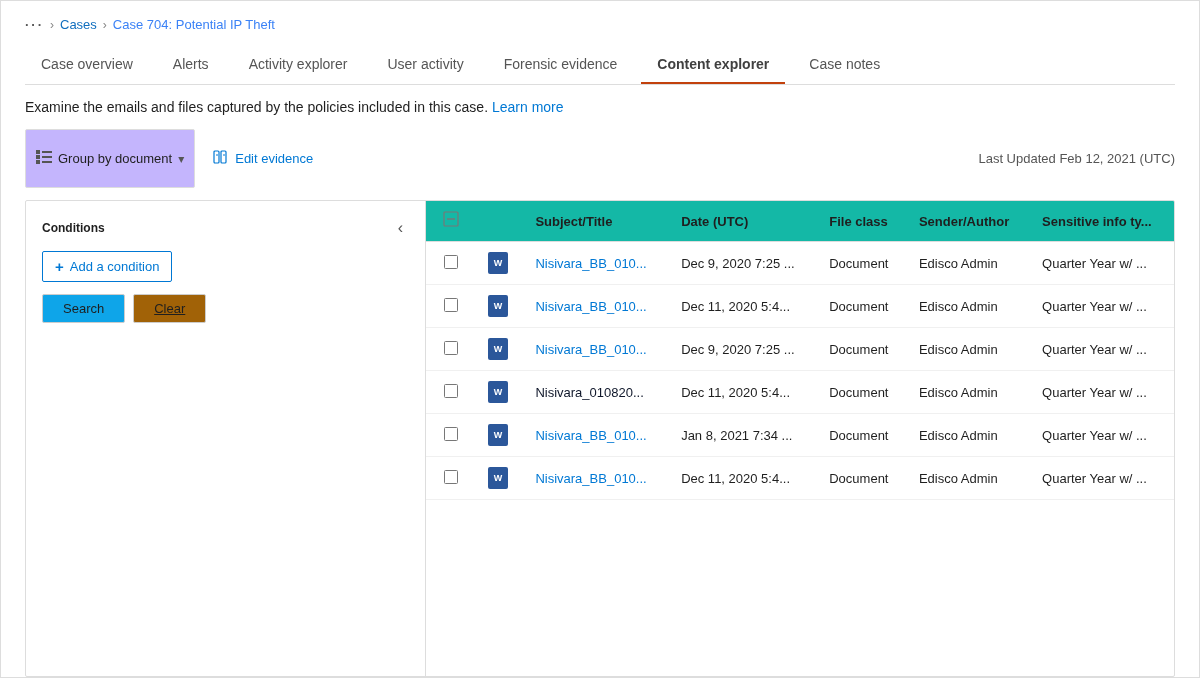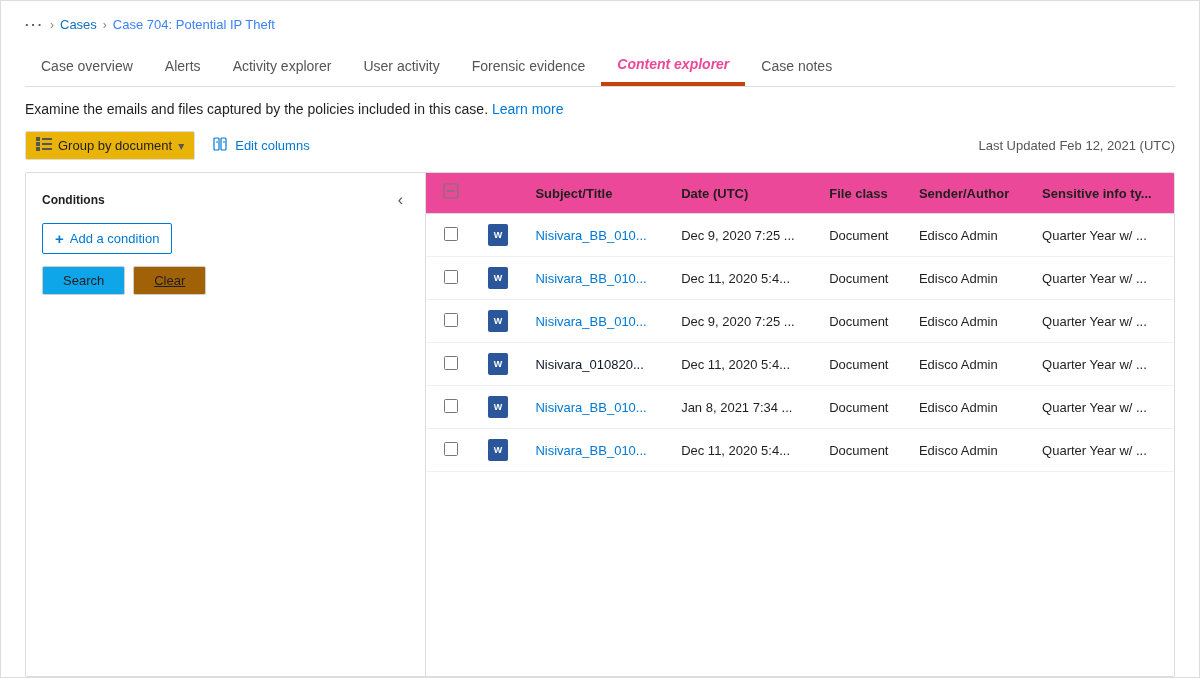--- a/index.html
+++ b/index.html
@@ -32,35 +32,34 @@
     .breadcrumb .chevron { color: #888; font-size: 12px; }
     .breadcrumb .link { color: #106ebe; cursor: pointer; text-decoration: none; }
     .breadcrumb .current { color: #3b82f6; }
 
     
     .tabs {
       display: flex;
       align-items: flex-end;
       border-bottom: 1px solid #ddd;
       margin-bottom: 14px;
-      gap: 0;
+      gap: 8px;
     }
     .tab {
       padding: 8px 16px 10px 16px;
       font-size: 14px;
       color: #555;
       cursor: pointer;
       border-bottom: 2px solid transparent;
       white-space: nowrap;
     }
     .tab.active {
-      color: #ec4899;
-      border-bottom: 4px solid #c2410c;
+      color: #404040;
+      border-bottom: 2px solid #c2410c;
       font-weight: 600;
-      font-style: italic;
     }
 
     
     .description {
       font-size: 14px;
       color: #1f1f1f;
       margin-bottom: 14px;
     }
     .description a {
       color: #0078d4;
@@ -73,22 +72,22 @@
       align-items: center;
       justify-content: space-between;
       margin-bottom: 12px;
     }
     .toolbar-left { display: flex; align-items: center; gap: 12px; }
     .group-by-btn {
       display: flex;
       align-items: center;
       gap: 6px;
       border: 1px solid #ddd;
-      background: #eab308;
-      padding: 5px 10px;
+      background: #c4b5fd;
+      padding: 20px 10px;
       cursor: pointer;
       font-size: 13px;
       color: #1f1f1f;
       border-radius: 2px;
     }
     .edit-columns-btn {
       display: flex;
       align-items: center;
       gap: 6px;
       background: none;
@@ -187,21 +186,21 @@
     thead tr {
       border-bottom: 1px solid #ddd;
     }
     thead th {
       padding: 10px 12px;
       text-align: left;
       font-size: 13px;
       font-weight: 600;
       color: #1f1f1f;
       white-space: nowrap;
-      background: #ec4899;
+      background: #14b8a6;
     }
     thead th:first-child {
       width: 50px;
       text-align: center;
     }
     tbody tr {
       border-bottom: 1px solid #f0f0f0;
     }
     tbody td {
       padding: 10px 12px;
@@ -275,21 +274,21 @@
       </button>
       <button class="edit-columns-btn">
         <span>
           <svg width="16" height="16" viewBox="0 0 16 16" fill="none">
             <rect x="1" y="2" width="5" height="12" rx="1" stroke="#0078d4" stroke-width="1.2"></rect>
             <rect x="8" y="2" width="5" height="12" rx="1" stroke="#0078d4" stroke-width="1.2"></rect>
             <line x1="3" y1="6" x2="5" y2="6" stroke="#0078d4" stroke-width="1"></line>
             <line x1="10" y1="6" x2="12" y2="6" stroke="#0078d4" stroke-width="1"></line>
           </svg>
         </span>
-        <span>Edit columns</span>
+        <span>Edit evidence</span>
       </button>
     </div>
     <div class="last-updated">Last Updated Feb 12, 2021 (UTC)</div>
   </div>
 
   <div class="main-content">
 
     <div class="conditions-panel">
       <div class="conditions-header">
         <span class="conditions-title">Conditions</span>

